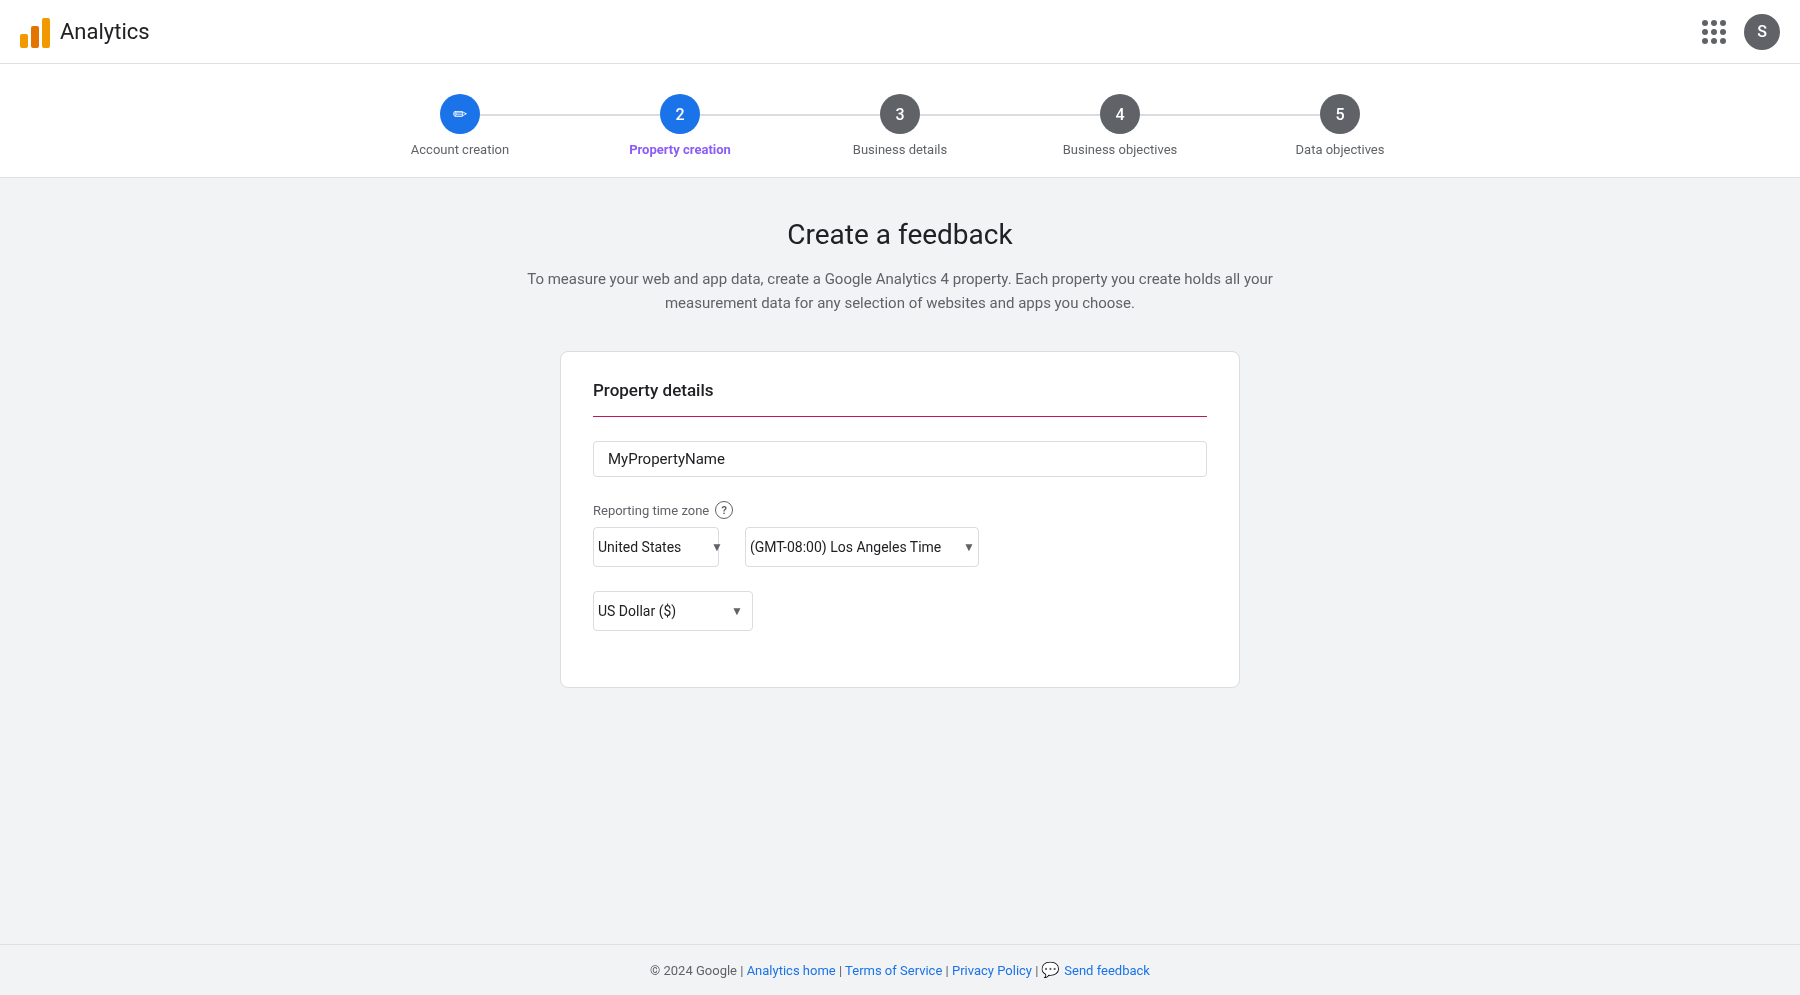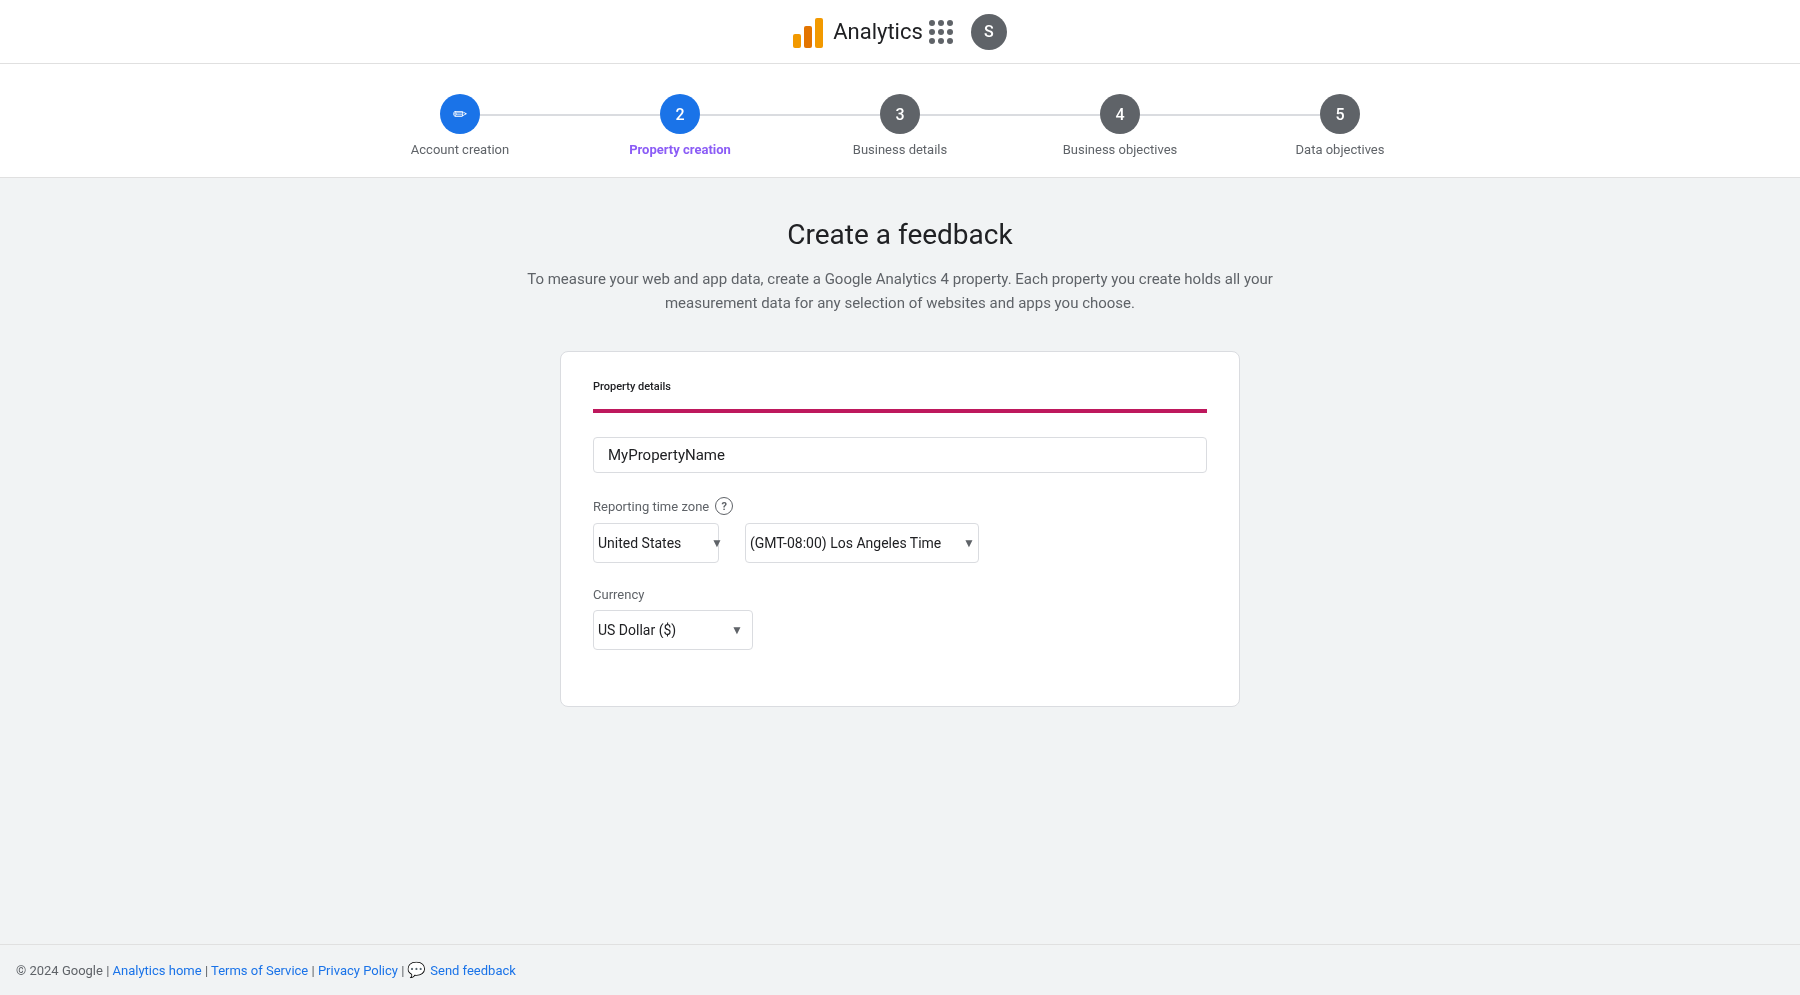--- a/index.html
+++ b/index.html
@@ -11,21 +11,21 @@
     }
 
     
     .header {
       background: #fff;
       height: 64px;
       display: flex;
       align-items: center;
       padding: 0 20px;
       border-bottom: 1px solid #e0e0e0;
-      justify-content: center;
+      justify-content: space-between;
     }
     .header-left {
       display: flex;
       align-items: center;
       gap: 10px;
     }
     .logo-bars {
       display: flex;
       align-items: flex-end;
       gap: 3px;
@@ -170,26 +170,26 @@
     
     .card {
       background: #fff;
       border: 1px solid #dadce0;
       border-radius: 8px;
       width: 100%;
       max-width: 680px;
       padding: 28px 32px 32px;
     }
     .card-title {
-      font-size: 11px;
+      font-size: 17px;
       font-weight: 500;
       color: #202124;
       margin-bottom: 24px;
       padding-bottom: 16px;
-      border-bottom: 4px solid #be185d;
+      border-bottom: 1px solid #be185d;
     }
 
     .form-group {
       margin-bottom: 24px;
     }
     .form-label {
       font-size: 13px;
       color: #5f6368;
       margin-bottom: 8px;
       display: flex;
@@ -272,20 +272,21 @@
     }
 
     
     .footer {
       position: fixed;
       bottom: 0;
       left: 0;
       right: 0;
       background: #f1f3f4;
       padding: 16px;
+      text-align: center;
       font-size: 13px;
       color: #5f6368;
       border-top: 1px solid #e0e0e0;
     }
     .footer a {
       color: #1a73e8;
       text-decoration: none;
     }
     .footer-feedback {
       display: inline-flex;
@@ -402,21 +403,20 @@
         <div class="select-wrapper select-tz">
           <select>
             <option>(GMT-08:00) Los Angeles Time</option>
           </select>
           <span class="select-arrow">▼</span>
         </div>
       </div>
     </div>
 
     <div class="form-group">
-      <label class="form-label">Currency</label>
       <div class="currency-select-wrapper">
         <div class="select-wrapper">
           <select>
             <option>US Dollar ($)</option>
           </select>
           <span class="select-arrow">▼</span>
         </div>
       </div>
     </div>
 

